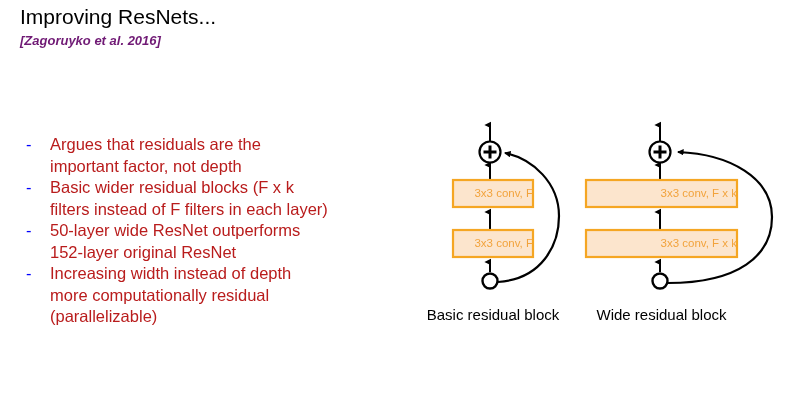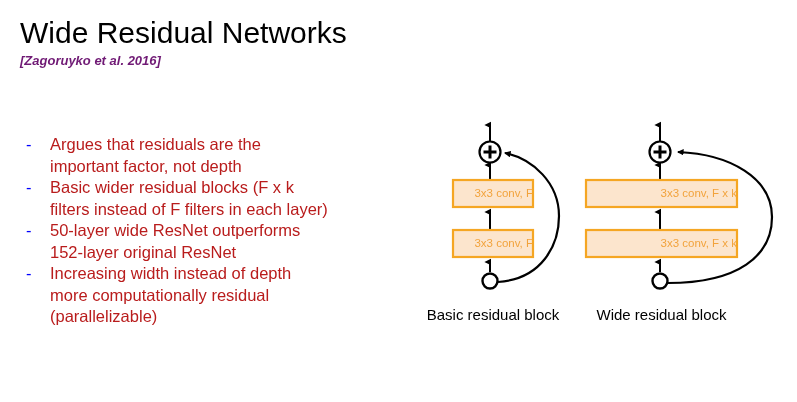--- a/index.html
+++ b/index.html
@@ -103,21 +103,21 @@
     font-size: 15px;
     line-height: 18px;
     white-space: nowrap;
     text-align: center;
   }
 </style>
 </head>
 <body>
 
 <div id="slide-header">
-  <div id="slide-title">Wide Residual Networks</div>
+  <div id="kicker">Improving ResNets...</div>
   <div id="citation">[Zagoruyko et al. 2016]</div>
 </div>
 
 <div id="bullet-list">
 
   <div class="bullet-row">
     <span class="bullet-marker">-</span>
     <span class="bullet-text">Argues that residuals are the
 important factor, not depth</span>
   </div>

